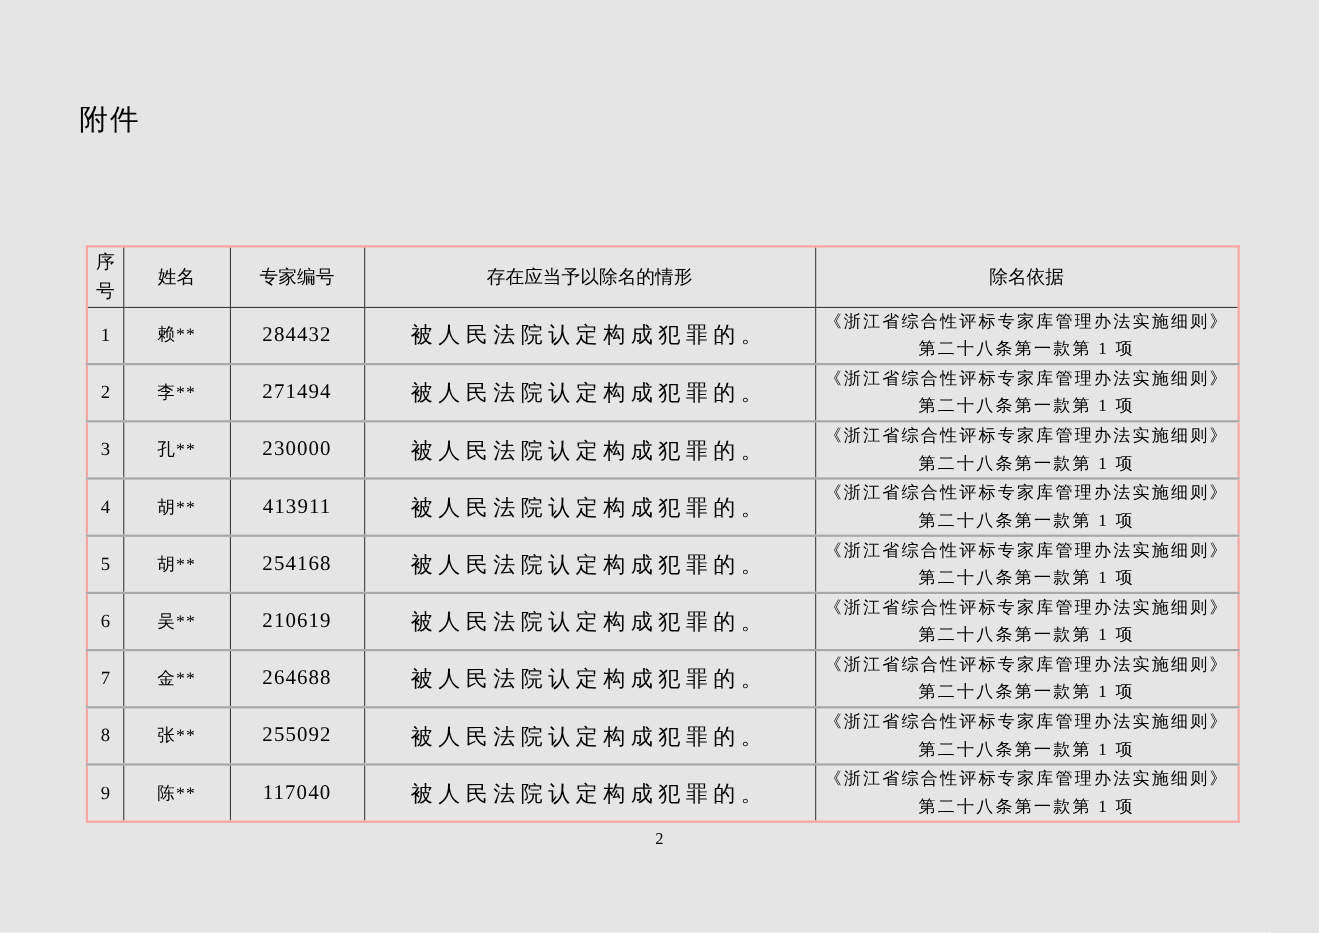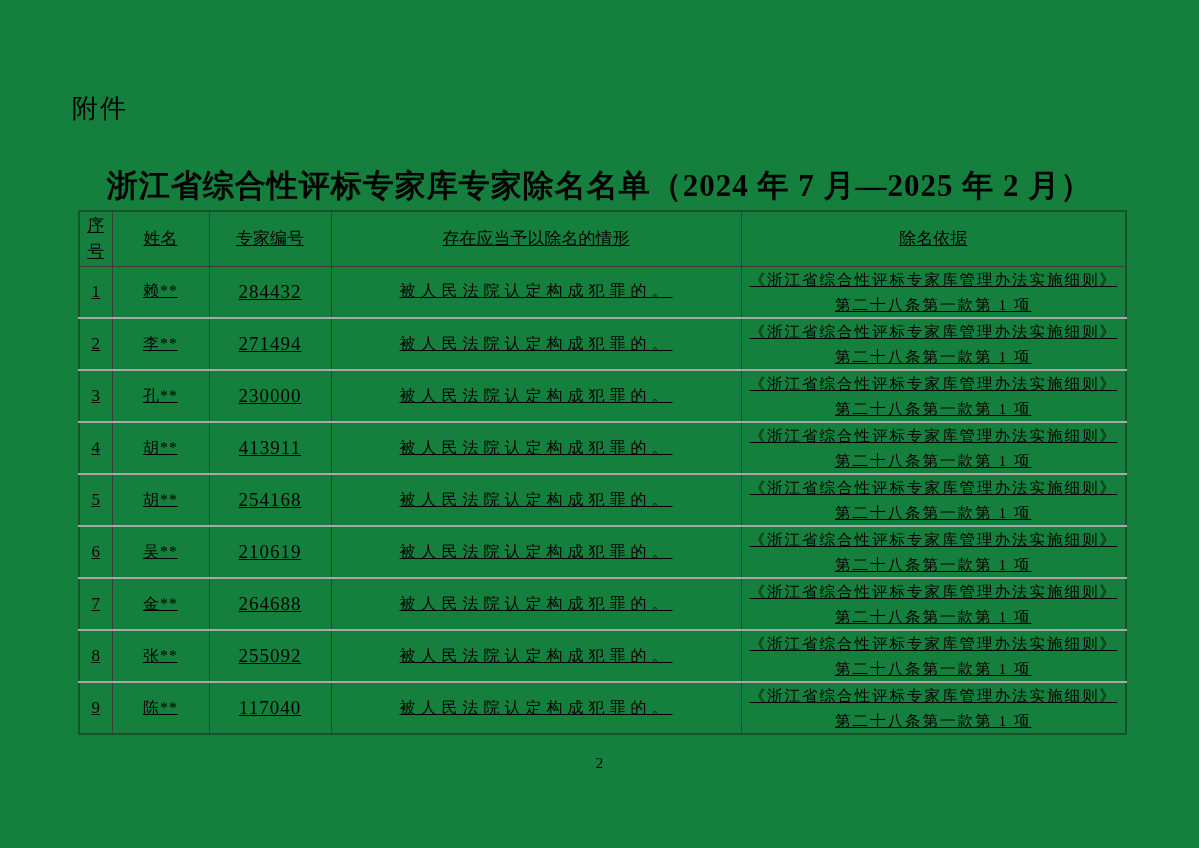--- a/index.html
+++ b/index.html
@@ -1,21 +1,21 @@
 <!DOCTYPE html>
 <html><head>
 <meta charset="utf-8">
 <style>
   * { margin: 0; padding: 0; box-sizing: border-box; }
   html, body { background: #ffffff; }
   .page {
     position: relative;
     width: 1199px;
     height: 848px;
-    background: #15803d;
+    background: #e5e5e5;
     overflow: hidden;
     font-family: "Liberation Serif", serif;
     color: #000;
   }
   .attachment-label {
     position: absolute;
     left: 72px;
     top: 91px;
     font-family: "Liberation Sans", sans-serif;
     font-size: 26px;
@@ -31,26 +31,25 @@
     font-family: "Liberation Serif", serif;
     font-weight: bold;
     font-size: 31px;
     letter-spacing: 1px;
     white-space: nowrap;
     color: #000;
   }
   table.roster {
     position: absolute;
     left: 78px;
-    top: 210px;
+    top: 223px;
     width: 1047px;
     border-collapse: collapse;
     table-layout: fixed;
-    border: 2px solid #14532d;
-    text-decoration: underline;
+    border: 2px solid #fca5a5;
   }
   table.roster th, table.roster td {
     border: 1px solid #3c3c3c;
     text-align: center;
     vertical-align: middle;
     padding: 0;
     overflow: hidden;
   }
   table.roster tr + tr th,
   table.roster tr + tr td {
@@ -60,40 +59,39 @@
   table.roster tbody tr { height: 52px; }
   table.roster th {
     font-family: "Liberation Sans", sans-serif;
     font-weight: normal;
     font-size: 17px;
     line-height: 1.5;
   }
   td.no   { font-size: 17px; }
   td.name { font-size: 16px; letter-spacing: 1px; }
   td.eid  { font-size: 19px; letter-spacing: 1px; }
-  td.situation { font-size: 16px; letter-spacing: 5px; }
+  td.situation { font-size: 20px; letter-spacing: 5px; }
   td.basis { font-size: 15.5px; letter-spacing: 2px; line-height: 25px; }
   .page-number {
     position: absolute;
     left: 0;
     top: 755px;
     width: 1199px;
     text-align: center;
     font-size: 15px;
     color: #000;
   }
 </style>
 </head>
 <body>
 
 <div class="page">
 
   <div class="attachment-label">附件</div>
 
-  <div class="doc-title">浙江省综合性评标专家库专家除名名单（2024 年 7 月—2025 年 2 月）</div>
 
   <table class="roster">
     <colgroup>
       <col style="width:33px">
       <col style="width:97px">
       <col style="width:122px">
       <col style="width:410px">
       <col style="width:385px">
     </colgroup>
     <thead>

